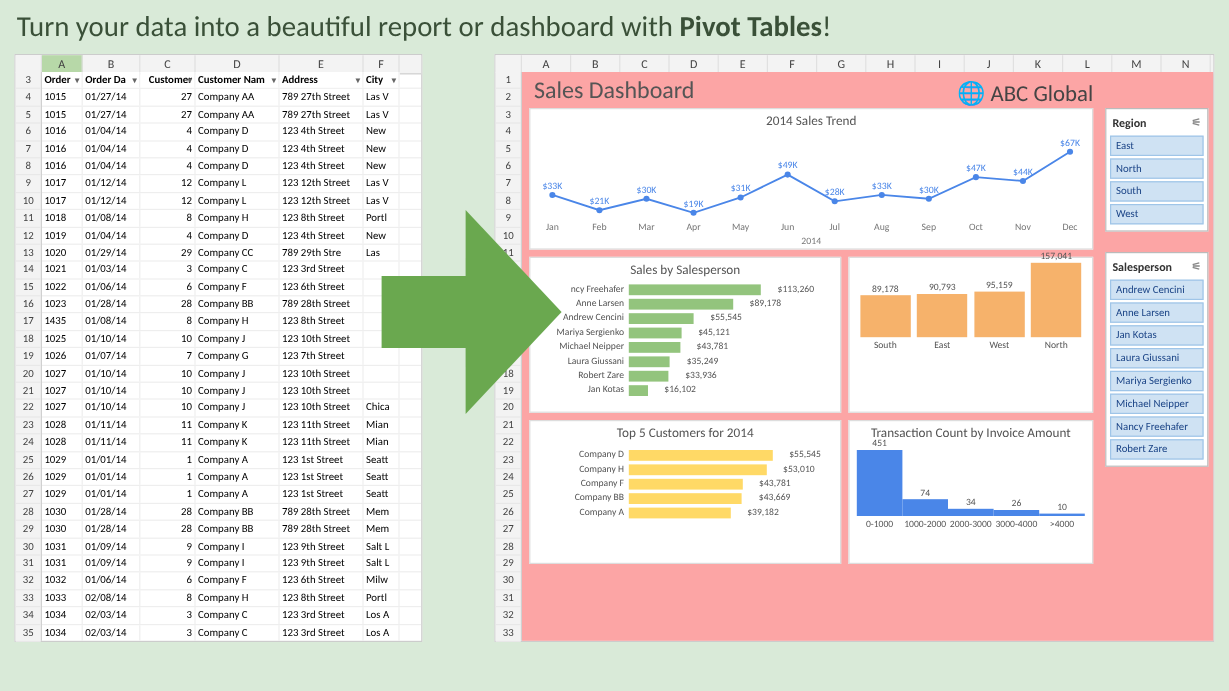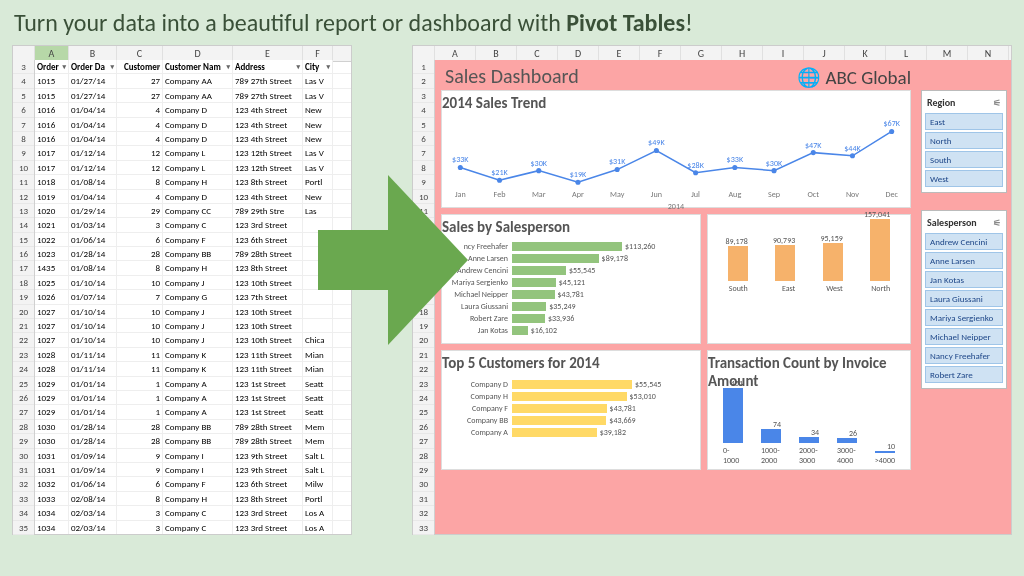--- a/index.html
+++ b/index.html
@@ -31,35 +31,35 @@
 .arrow{position:absolute;left:318px;top:130px;width:150px;height:170px;z-index:5}
 .arrow .shaft{position:absolute;left:0;top:55px;width:80px;height:60px;background:#6aa84f}
 .arrow .head{position:absolute;left:70px;top:0;width:0;height:0;border-left:80px solid #6aa84f;border-top:85px solid transparent;border-bottom:85px solid transparent}
 
 
 .dash{position:absolute;left:22px;right:0;top:14px;bottom:0;background:#fca5a5;font-size:10px}
 .title{position:absolute;left:10px;top:4px;font-size:20px;color:#555}
 .brand{position:absolute;right:100px;top:6px;font-size:19px;color:#444}
 .brand::before{content:"🌐 ";}
 .card{position:absolute;background:#fff;border:1px solid #ddd}
-.card h4{font-weight:700;font-size:15px;color:#555;padding:3px 0}
+.card h4{text-align:center;font-weight:400;font-size:11px;color:#555;padding:3px 0}
 .slicer{position:absolute;background:#fff;border:1px solid #bbb;padding:3px;font-size:9px}
 .slicer h5{font-size:10px;color:#333;padding:2px 2px;display:flex;justify-content:space-between;align-items:center}
 .slicer h5::after{content:"⚟";color:#888;font-size:9px}
 .slbtn{background:#cfe2f3;border:1px solid #9fc5e8;margin:2px 0;padding:2px 4px;color:#1c4587;cursor:pointer}
 
 
 .trend{position:relative;height:100px}
 .trend svg{width:100%;height:100%}
-.hbar{display:flex;align-items:center;margin:2px 0;font-size:8px}
+.hbar{display:flex;align-items:center;margin:2px 12px;font-size:8px}
 .hbar .lbl{width:66px;text-align:right;padding-right:4px;color:#555}
 .hbar .b{height:9px}
-.hbar .v{padding-left:3px;color:#555}
+.hbar .v{padding-left:14px;color:#555}
 .vbars{display:flex;align-items:flex-end;justify-content:space-around;height:78px;padding:0 6px}
-.vbars .vb{width:20px;display:flex;flex-direction:column;align-items:flex-end}
+.vbars .vb{width:42px;display:flex;flex-direction:column;align-items:center}
 .vbars .vb .bar{width:100%}
 .vbars .vb .cap{font-size:8px;color:#555}
 .vbars .vb .xl{font-size:8px;color:#555;margin-top:2px}
 </style>
 </head>
 <body>
 
 <div class="hdr">Turn your data into a beautiful report or dashboard with <b>Pivot Tables</b>!</div>
 
 <div class="stage">

